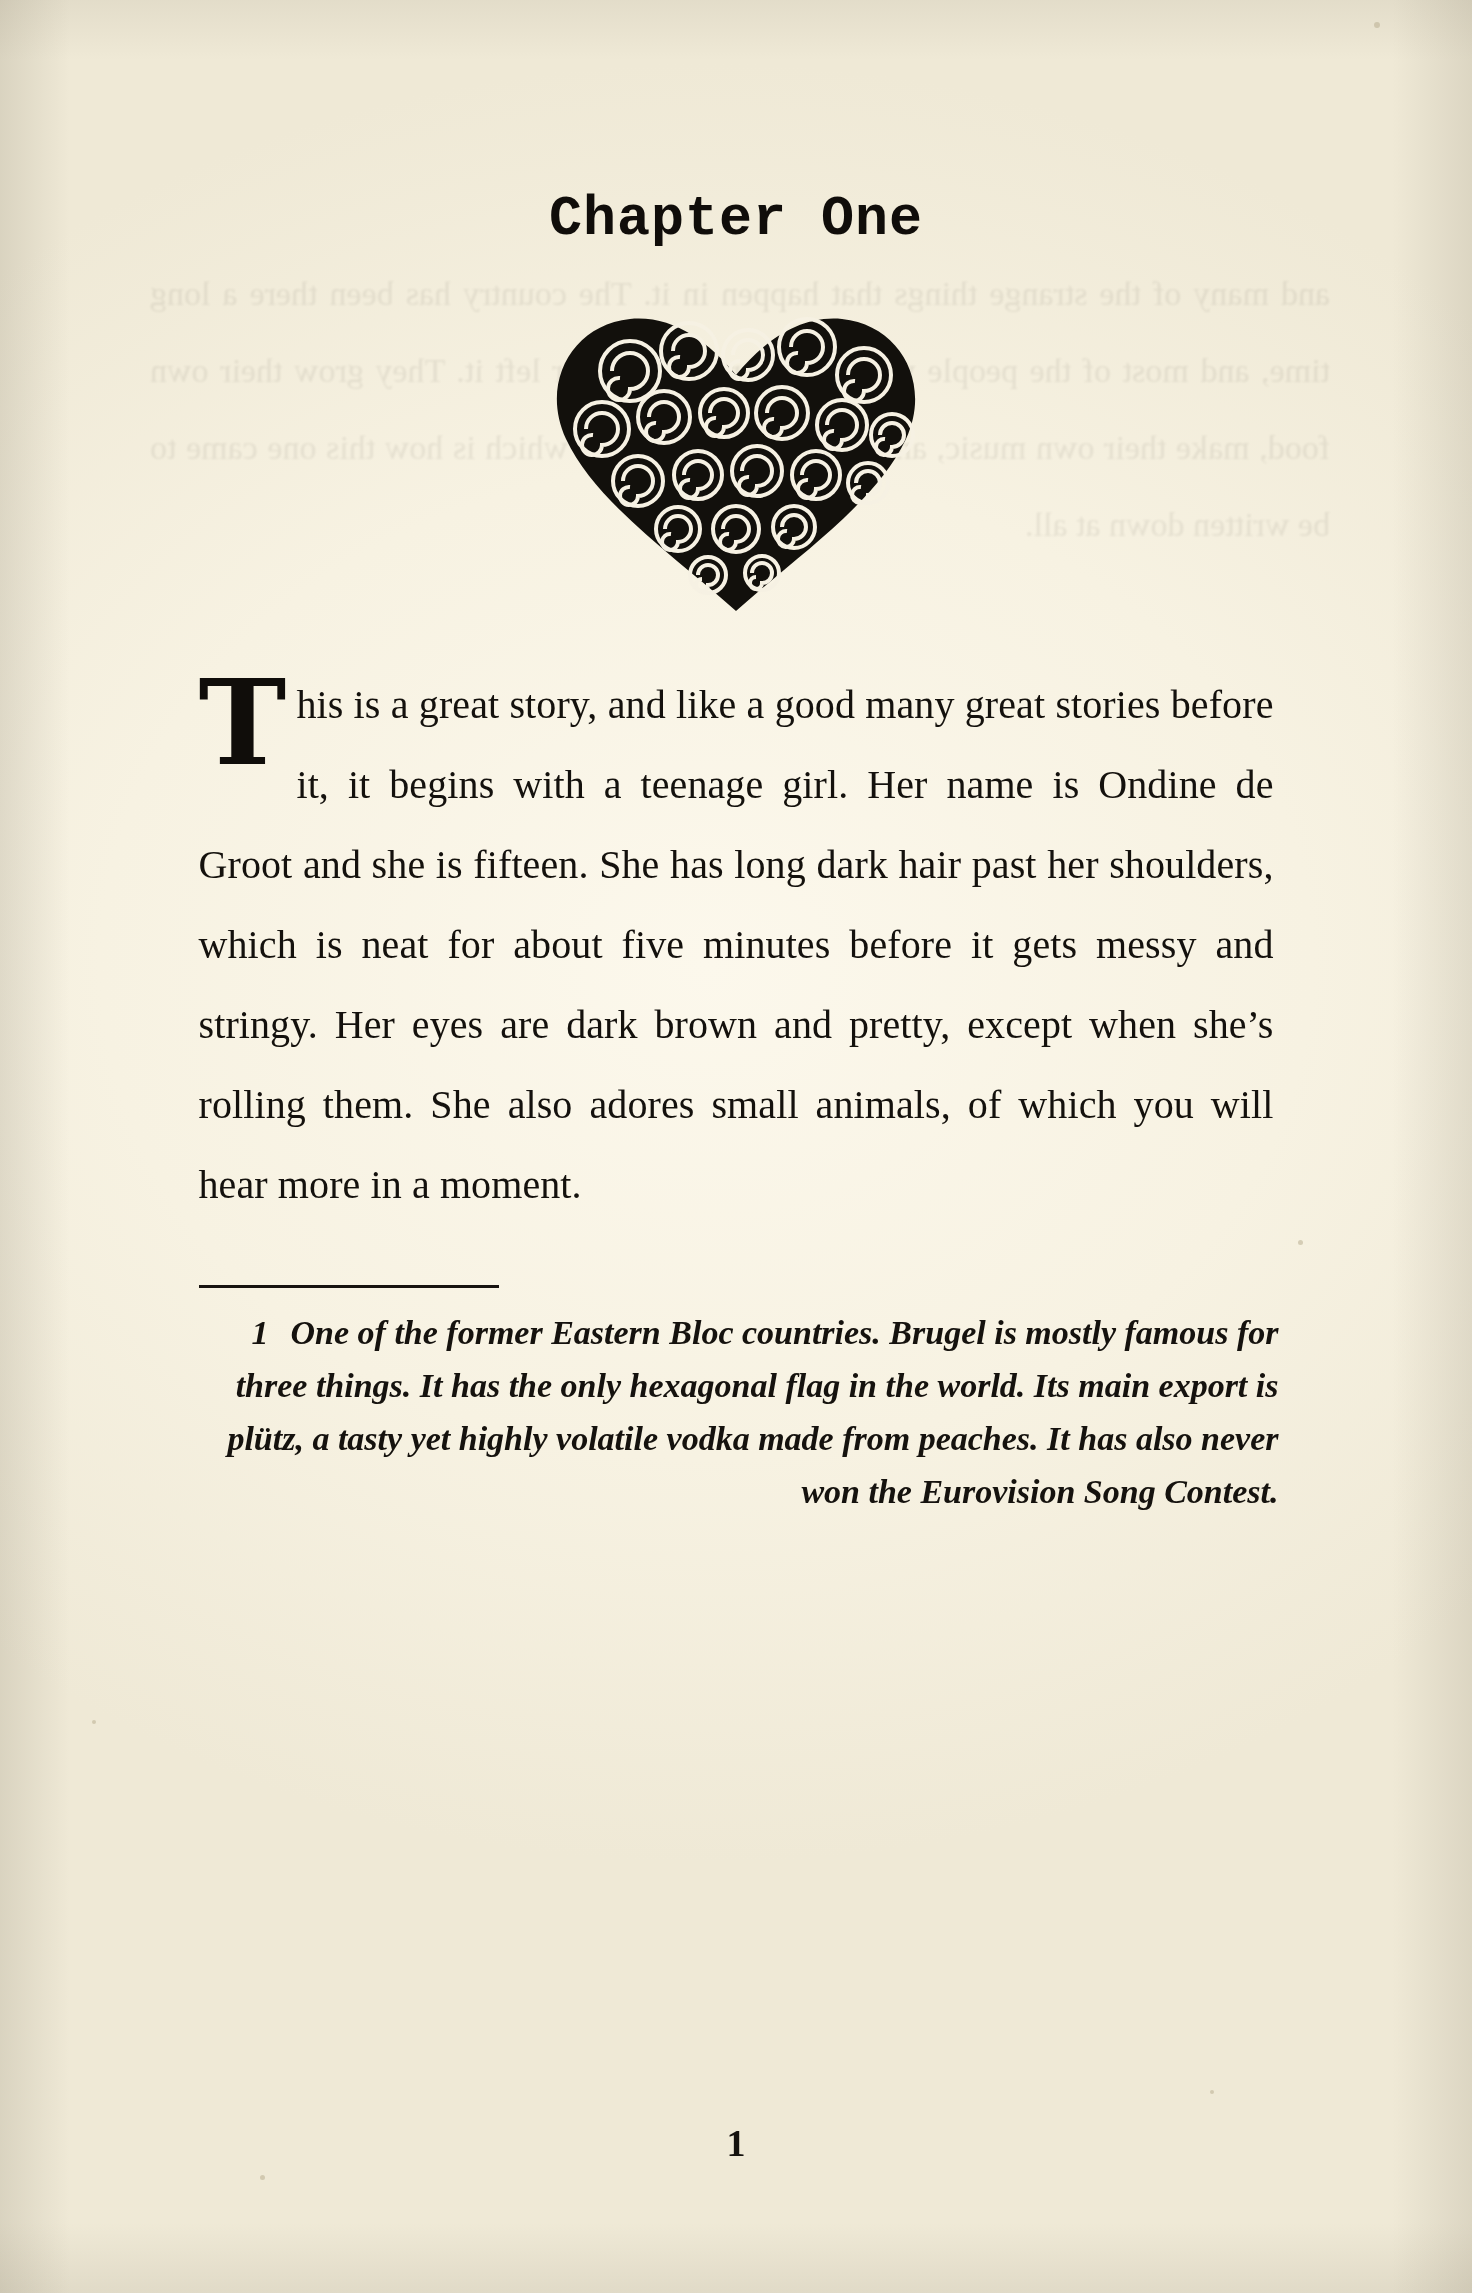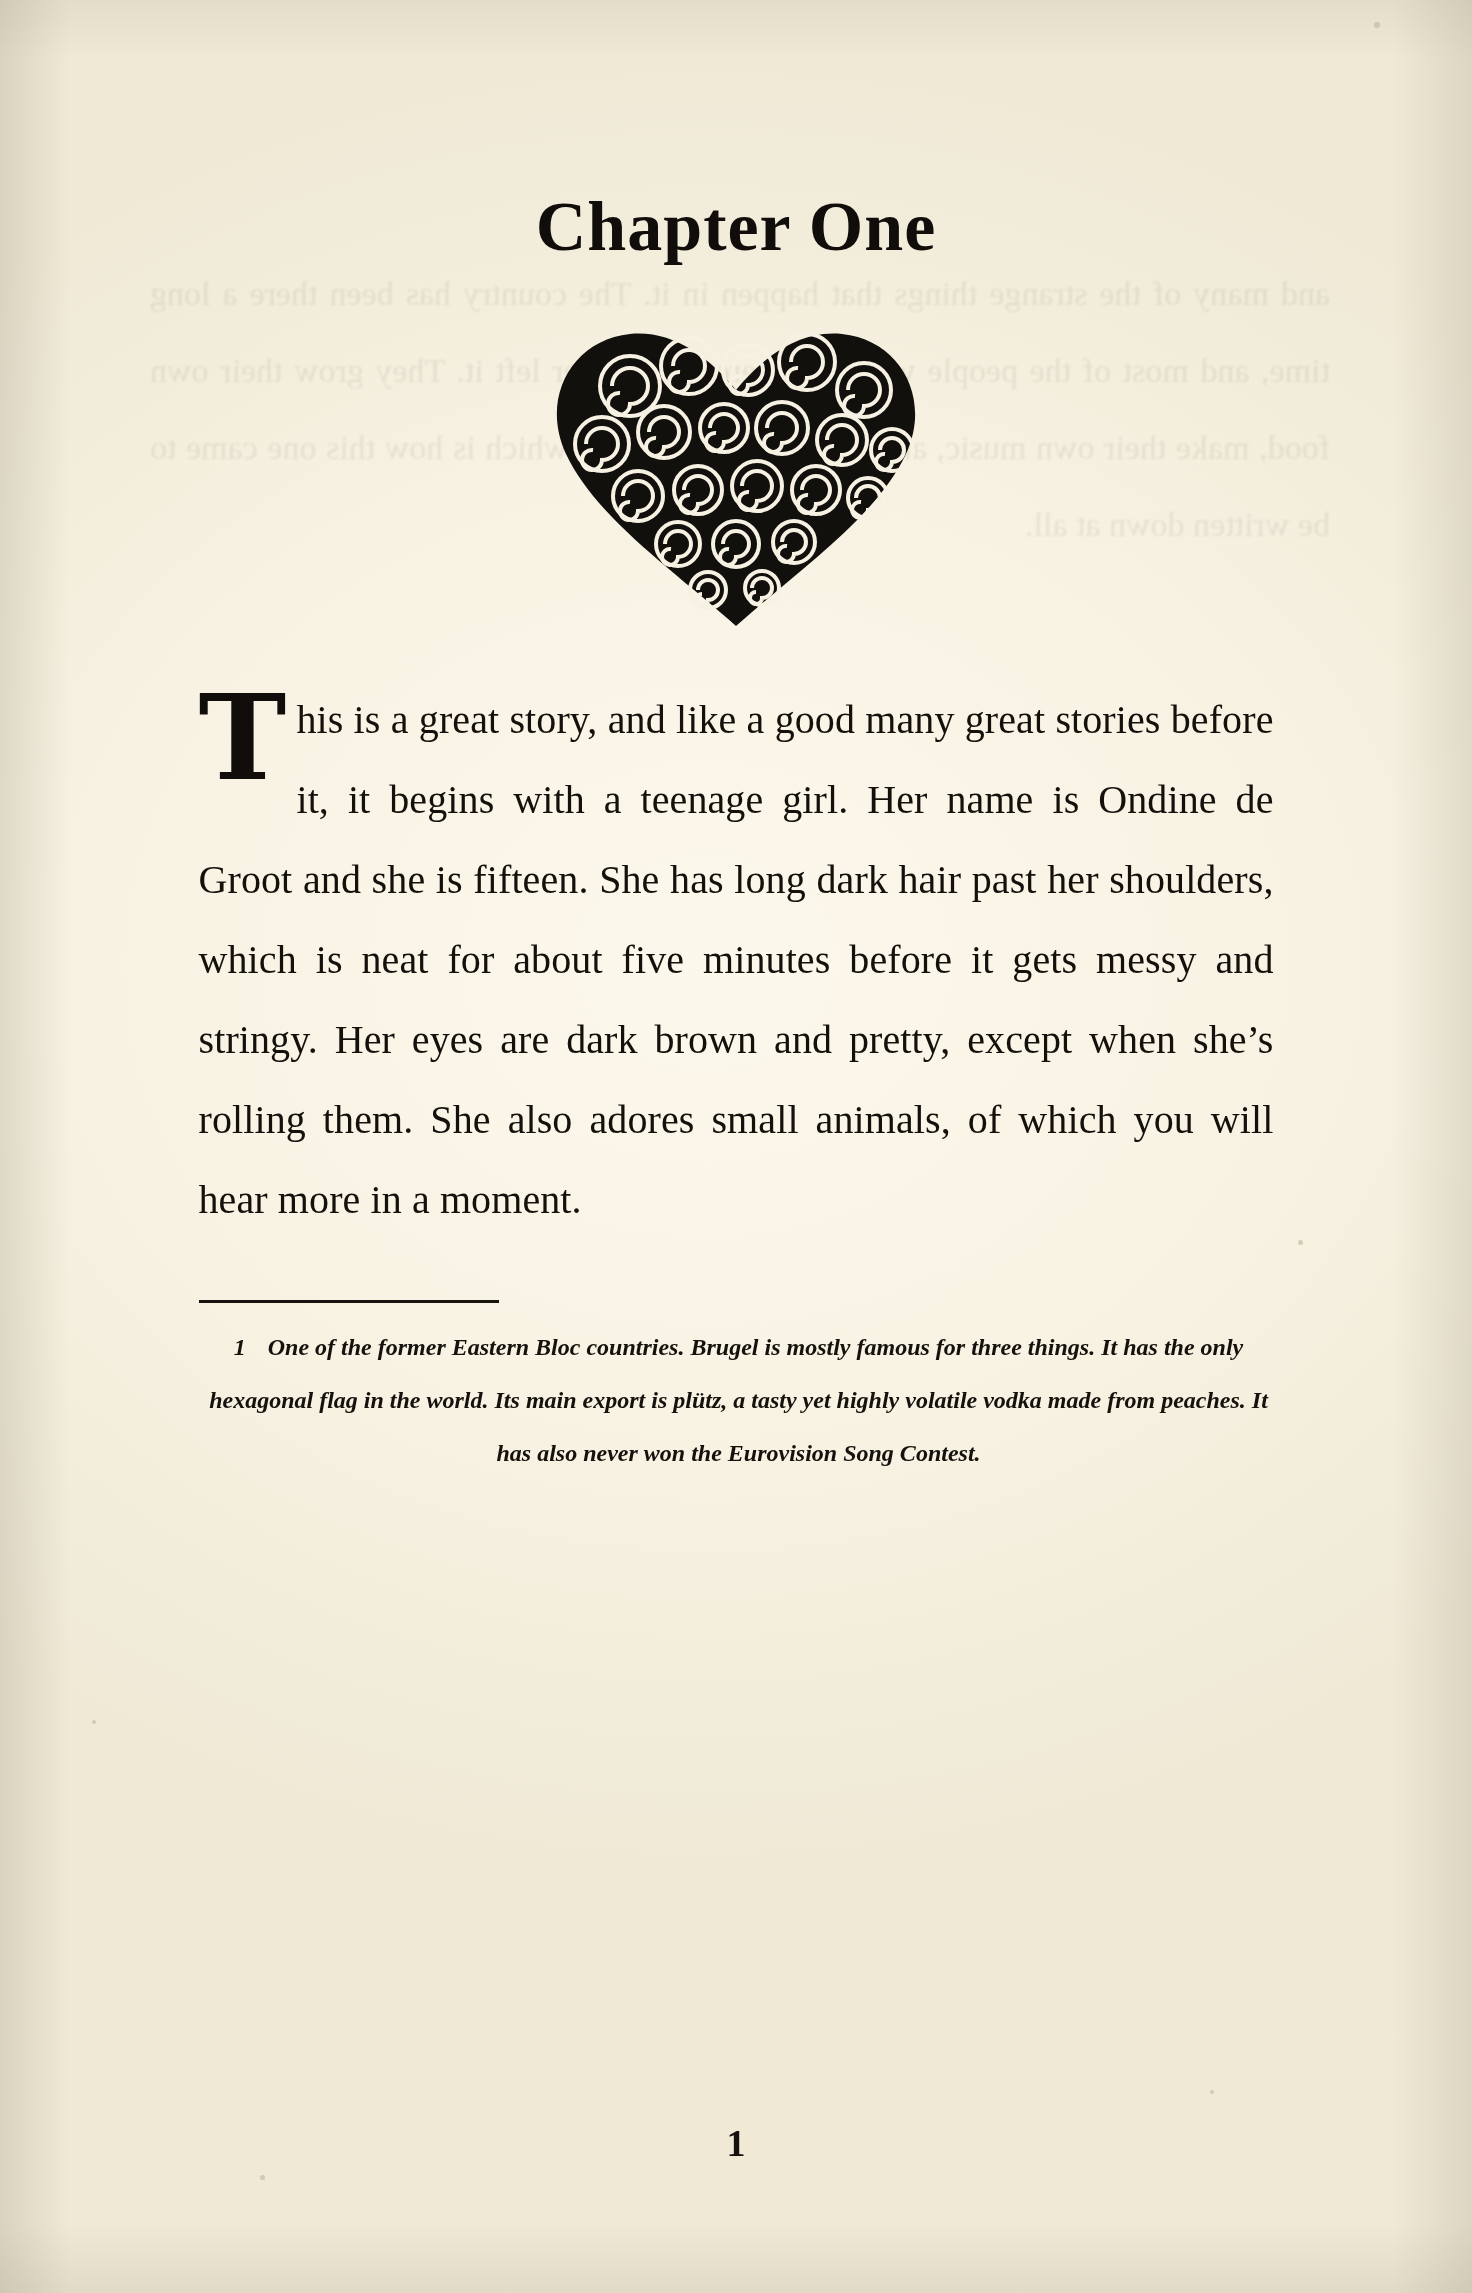--- a/index.html
+++ b/index.html
@@ -58,22 +58,22 @@
   .content {
     position: relative;
     z-index: 3;
   }
 
   
   .chapter-title {
     text-align: center;
     margin: 0;
     padding-top: 192px;
-    font-family: Liberation Serif, serif;
-    font-size: 70px;
+    font-family: Liberation Mono, monospace;
+    font-size: 55px;
     font-weight: 700;
     letter-spacing: 1px;
     color: #100d0a;
     line-height: 1;
     font-variant: normal;
   }
 
   
   .ornament {
     margin: 42px auto 0;
@@ -123,26 +123,26 @@
     width: 300px;
     height: 3px;
     background: #17130f;
     margin: 60px 0 18px 0;
   }
   .footnote {
     width: 1080px;
     margin: 0 auto;
   }
   .footnote-text {
-    font-size: 24px;
+    font-size: 34px;
     line-height: 53px;
     font-style: italic;
     font-weight: 700;
     color: #15120e;
-    text-align: center;
+    text-align: right;
   }
   .fn-num {
     font-style: italic;
     font-weight: 700;
     margin-right: 22px;
   }
 
   
   .folio {
     position: absolute;

